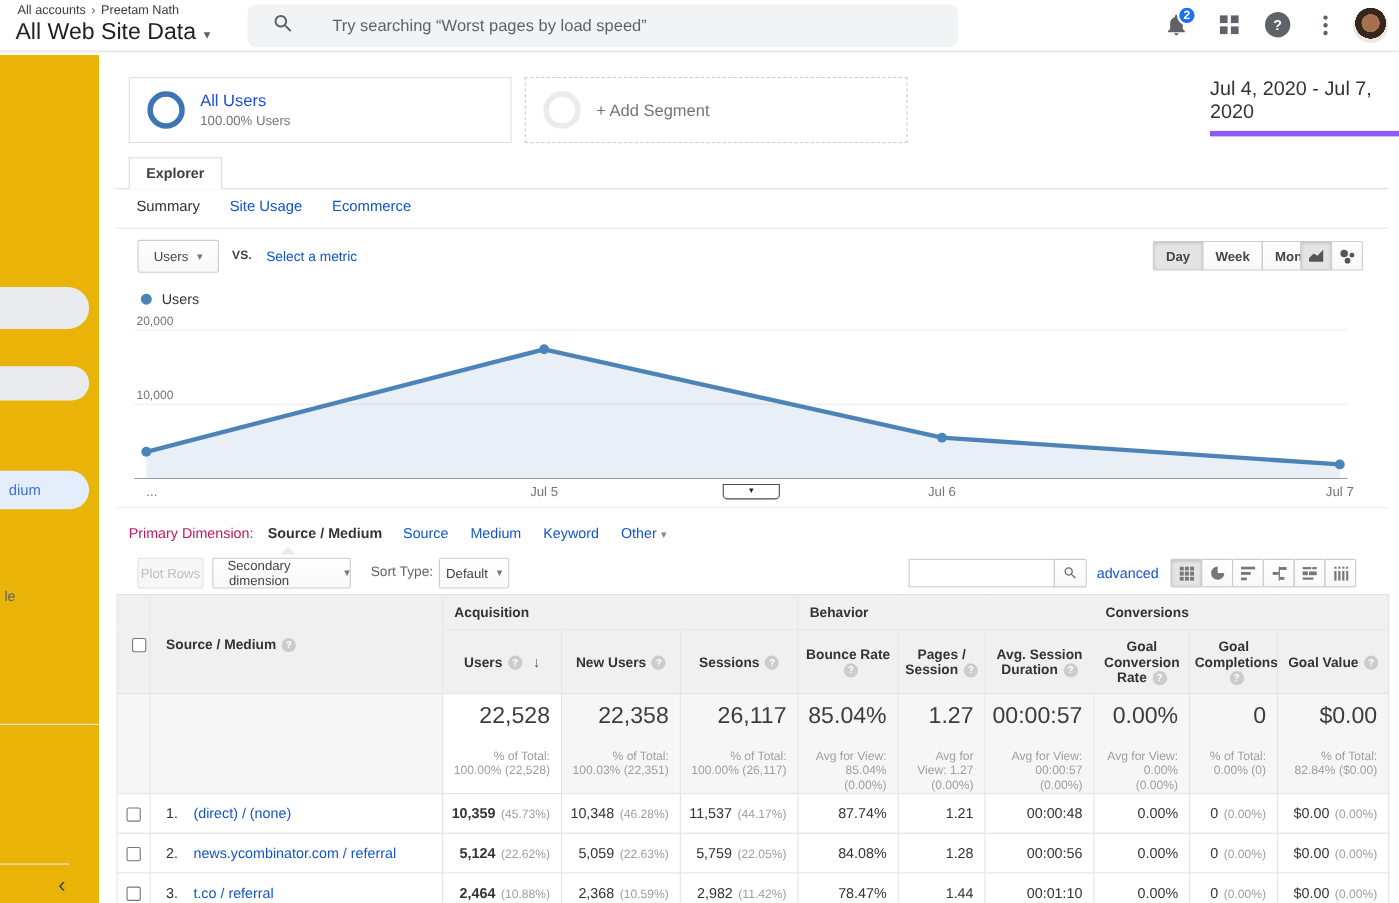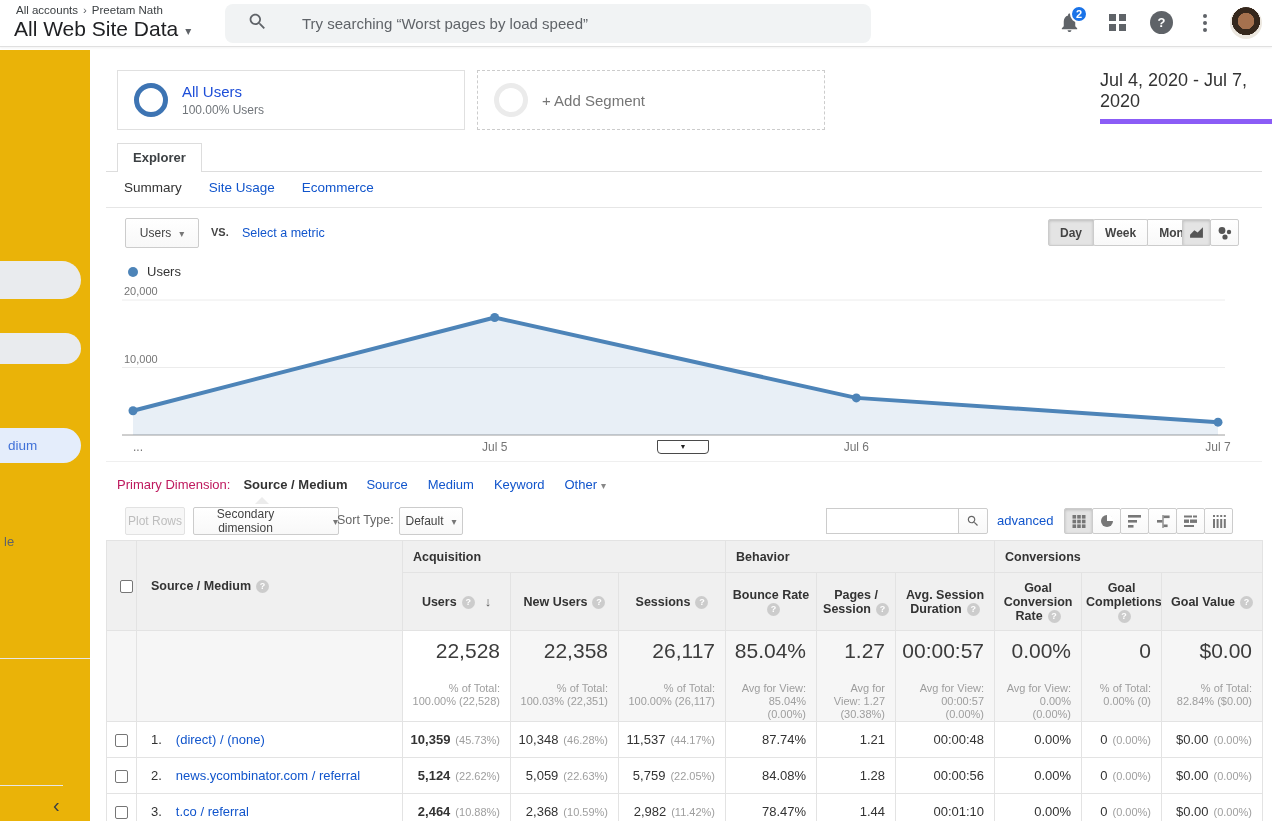--- a/index.html
+++ b/index.html
@@ -102,21 +102,21 @@
   .dim-row .active { font-weight:bold; color:#333; margin-right:19px; cursor:pointer; }
   .dim-row .opt { color:#1155cc; margin-right:20px; cursor:pointer; }
   .dim-row .other { color:#1155cc; cursor:pointer; }
   .dim-row .caret { font-size:10px; color:#888; margin-left:4px; }
   .dim-notch { position:absolute; left:255px; top:497px; width:0; height:0; border-left:7px solid transparent;
                border-right:7px solid transparent; border-bottom:7px solid #ececec; }
 
   
   .plot-rows { position:absolute; left:125px; top:507px; width:60px; height:28px; background:#f7f7f7;
                border:1px solid #e2e2e2; color:#bdbdbd; cursor:default; }
-  .sec-dim { position:absolute; left:193px; top:507px; width:146px; height:28px;gap:36px; }
+  .sec-dim { position:absolute; left:193px; top:507px; width:126px; height:28px;gap:36px; }
   .sort-lbl { position:absolute; left:337px; top:513px; font-size:12.5px; color:#666; }
   .sort-btn { position:absolute; left:399px; top:507px; width:64px; height:28px; }
   .tbl-search { position:absolute; left:826px; top:508px; width:133px; height:26px; border:1px solid #ccc;
                 font-size:12px; padding:0 6px; outline:none; font-family:inherit; }
   .tbl-search-btn { position:absolute; left:958px; top:508px; width:30px; height:26px; border-radius:0 2px 2px 0; }
   .advanced { position:absolute; left:997px; top:513px; font-size:13px; color:#1155cc; cursor:pointer; }
   .view-group { position:absolute; left:1065px; top:508px; display:flex; }
   .view-btn { width:29px; height:26px; margin-left:-1px; }
   .view-btn.active { background:#e4e4e4; box-shadow:inset 0 1px 3px rgba(0,0,0,.18); }
 
@@ -414,21 +414,21 @@
           <td>
             <div class="t-main">26,117</div>
             <div class="t-sub">% of Total: 100.00% (26,117)</div>
           </td>
           <td>
             <div class="t-main">85.04%</div>
             <div class="t-sub">Avg for View: 85.04% (0.00%)</div>
           </td>
           <td>
             <div class="t-main">1.27</div>
-            <div class="t-sub">Avg for View: 1.27 (30.38%)</div>
+            <div class="t-sub">Avg for View: 1.27 (0.00%)</div>
           </td>
           <td>
             <div class="t-main">00:00:57</div>
             <div class="t-sub">Avg for View: 00:00:57 (0.00%)</div>
           </td>
           <td>
             <div class="t-main">0.00%</div>
             <div class="t-sub">Avg for View: 0.00% (0.00%)</div>
           </td>
           <td>

